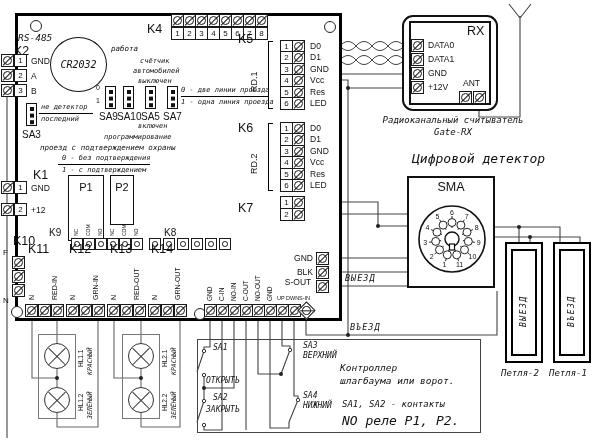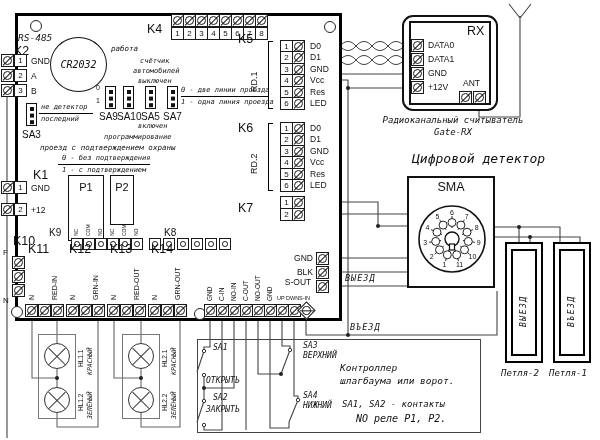--- a/index.html
+++ b/index.html
@@ -417,21 +417,21 @@
   <div class="lbl ru" style="left:206px;top:377px;font-size:8px">ОТКРЫТЬ</div>
   <div class="lbl ru" style="left:213px;top:394px;font-size:8px">SA2</div>
   <div class="lbl ru" style="left:206px;top:406px;font-size:8px">ЗАКРЫТЬ</div>
   <div class="lbl ru" style="left:303px;top:342px;font-size:8px">SA3</div>
   <div class="lbl ru" style="left:303px;top:352px;font-size:8px">ВЕРХНИЙ</div>
   <div class="lbl ru" style="left:303px;top:392px;font-size:8px">SA4</div>
   <div class="lbl ru" style="left:303px;top:402px;font-size:8px">НИЖНИЙ</div>
   <div class="lbl ru" style="left:340px;top:363px;font-size:9.5px">Контроллер</div>
   <div class="lbl ru" style="left:340px;top:376px;font-size:9.5px">шлагбаума или ворот.</div>
   <div class="lbl ru" style="left:342px;top:400px;font-size:9px">SA1, SA2 - контакты</div>
-  <div class="lbl ru" style="left:356px;top:414px;font-size:10px">NO реле P1, P2.</div>
+  <div class="lbl ru" style="left:342px;top:414px;font-size:13px">NO реле P1, P2.</div>
 
   <div class="frame" style="left:38px;top:334px;width:38px;height:85px"></div>
   <div class="lamp" style="left:44px;top:343px"></div>
   <div class="lamp" style="left:44px;top:387px"></div>
   <div class="vt" style="left:78px;top:367px;font-size:6.5px">HL1.1</div>
   <div class="vt ru" style="left:87px;top:375px;font-size:6.5px">КРАСНЫЙ</div>
   <div class="vt" style="left:78px;top:411px;font-size:6.5px">HL1.2</div>
   <div class="vt ru" style="left:87px;top:419px;font-size:6.5px">ЗЕЛЁНЫЙ</div>
 
   <div class="frame" style="left:122px;top:334px;width:38px;height:85px"></div>

